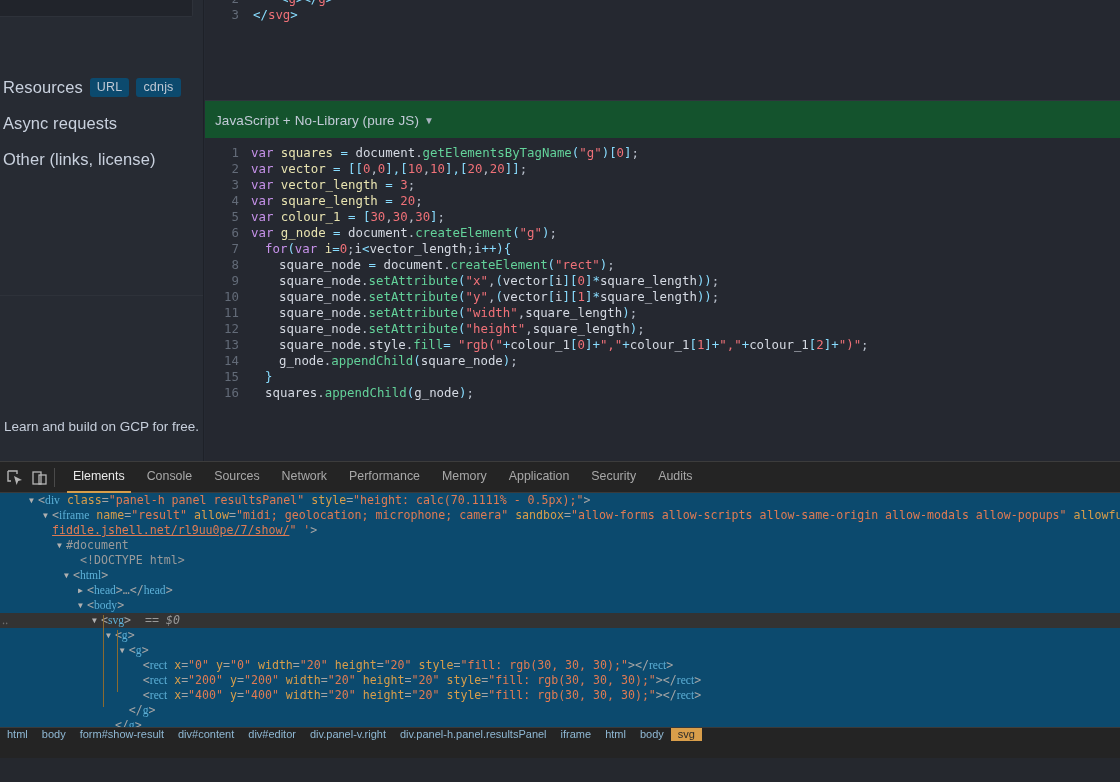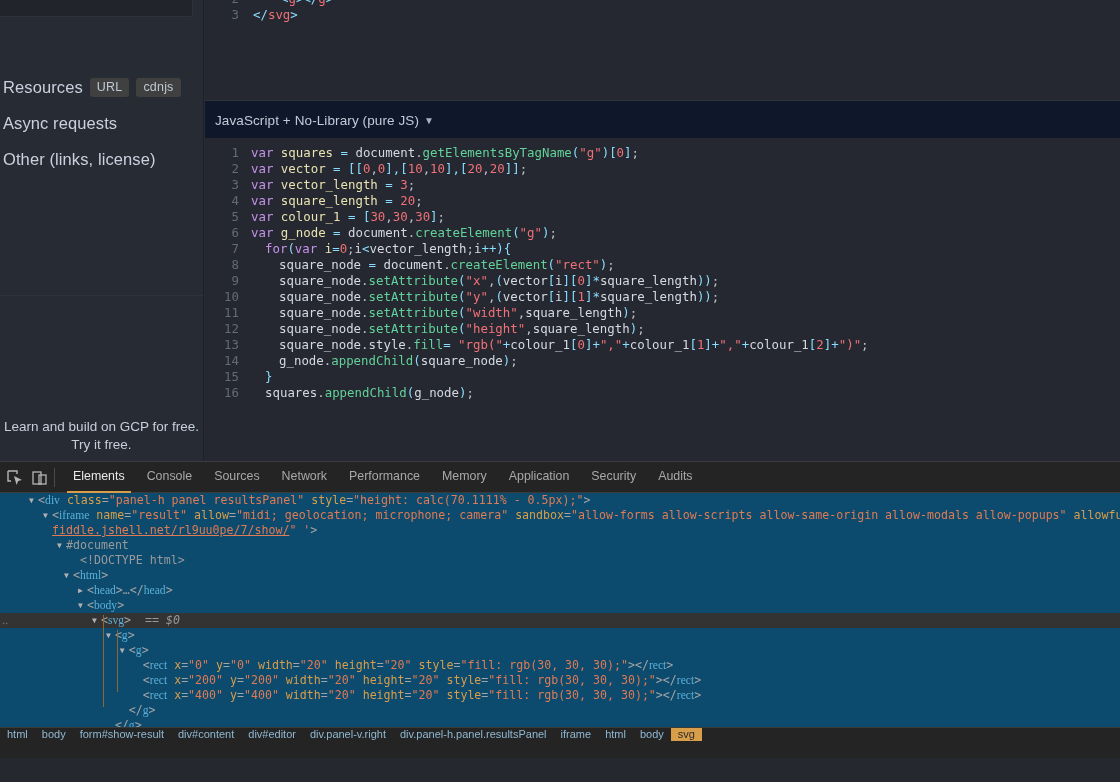--- a/index.html
+++ b/index.html
@@ -35,21 +35,21 @@
     position: absolute; left: 3px;
     font-size: 16.5px; color: #c9d1de; letter-spacing: .1px;
     white-space: nowrap;
   }
   #res-link  { top: 78px; }
   #async-link{ top: 114px; }
   #other-link{ top: 150px; }
   .pill {
     display: inline-block; vertical-align: 2px;
     margin-left: 7px; padding: 2px 7px 3px;
-    background: #404040; border-radius: 3px;
+    background: #0c4a6e; border-radius: 3px;
     font-size: 12.5px; color: #c0c8d4; letter-spacing: .2px;
   }
 
   
   #ad { position: absolute; left: 0; top: 295px; width: 203px; height: 190px;
         border-top: 1px solid #2e323a; }
   #ad-img {
     position: absolute; left: 32px; top: 12px; width: 133px; height: 98px;
     background: #ffffff; border-radius: 1px;
   }
@@ -68,21 +68,21 @@
     text-align: center; font-size: 11.5px; color: #767e8c;
   }
 
   
   #html-editor {
     position: absolute; left: 205px; top: 0; width: 915px; height: 100px;
     background: #252830;
   }
   #js-header {
     position: absolute; left: 205px; top: 100px; width: 915px; height: 38px;
-    background: #0f172a; border-top: 1px solid #30343d; text-align: center;
+    background: #14532d; border-top: 1px solid #30343d; text-align: center;
   }
   #js-header-label {
     position: absolute; left: 10px; top: 12px;
     font-size: 13.5px; color: #c3cbd8; letter-spacing: .1px;
   }
   .caret-down { display:inline-block; margin-left:5px; font-size:10px; color:#aab2c0; vertical-align:1px;}
   #js-editor {
     position: absolute; left: 205px; top: 138px; width: 915px; height: 347px;
     background: #252830;
   }
@@ -181,21 +181,20 @@
       <span>Resources</span><span class="pill">URL</span><span class="pill">cdnjs</span>
     </div>
 
     <div class="side-link" id="async-link">Async requests</div>
 
     <div class="side-link" id="other-link">Other (links, license)</div>
 
     <div id="ad">
       <div id="ad-text">
         <div>Learn and build on GCP for free.</div>
-        <div>Try it free.</div>
       </div>
       <div id="ad-via">ads via Carbon</div>
     </div>
   </div>
 
   <div id="html-editor" class="code">
     <div id="html-lines" style="position: absolute; left: 0px; top: -9px;">
         <div class="cline" style="top: 0px; height: 16px;"><span class="gut" style="width: 34px;">2</span><span class="ctext" style="left: 76px;"><span class="t-brk">&lt;</span><span class="t-tag">g</span><span class="t-brk">&gt;</span><span class="t-brk">&lt;/</span><span class="t-tag">g</span><span class="t-brk">&gt;</span></span></div>
         <div class="cline" style="top: 0px; height: 16px;"><span class="gut" style="width: 34px;">3</span><span class="ctext" style="left: 48px;"><span class="t-brk">&lt;/</span><span class="t-tag">svg</span><span class="t-brk">&gt;</span></span></div>
       </div>

